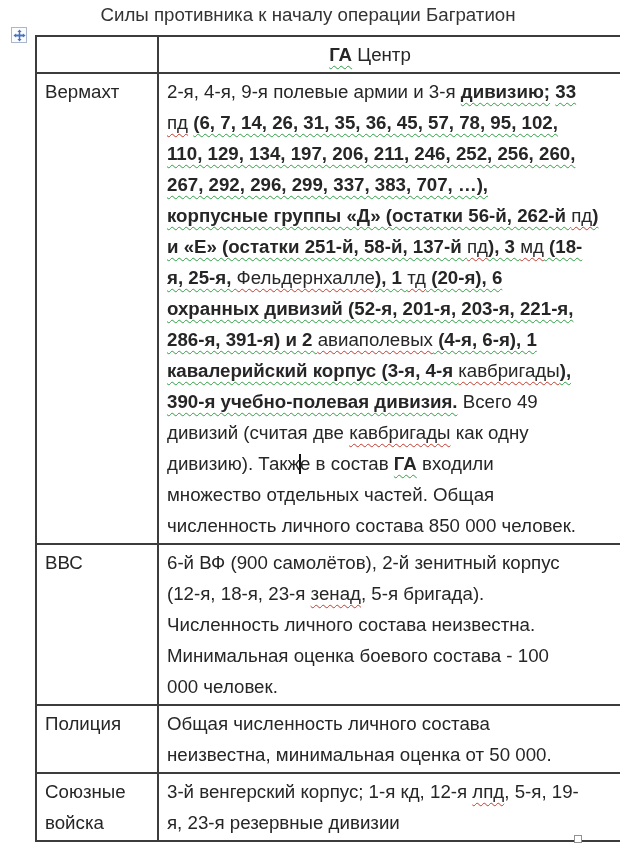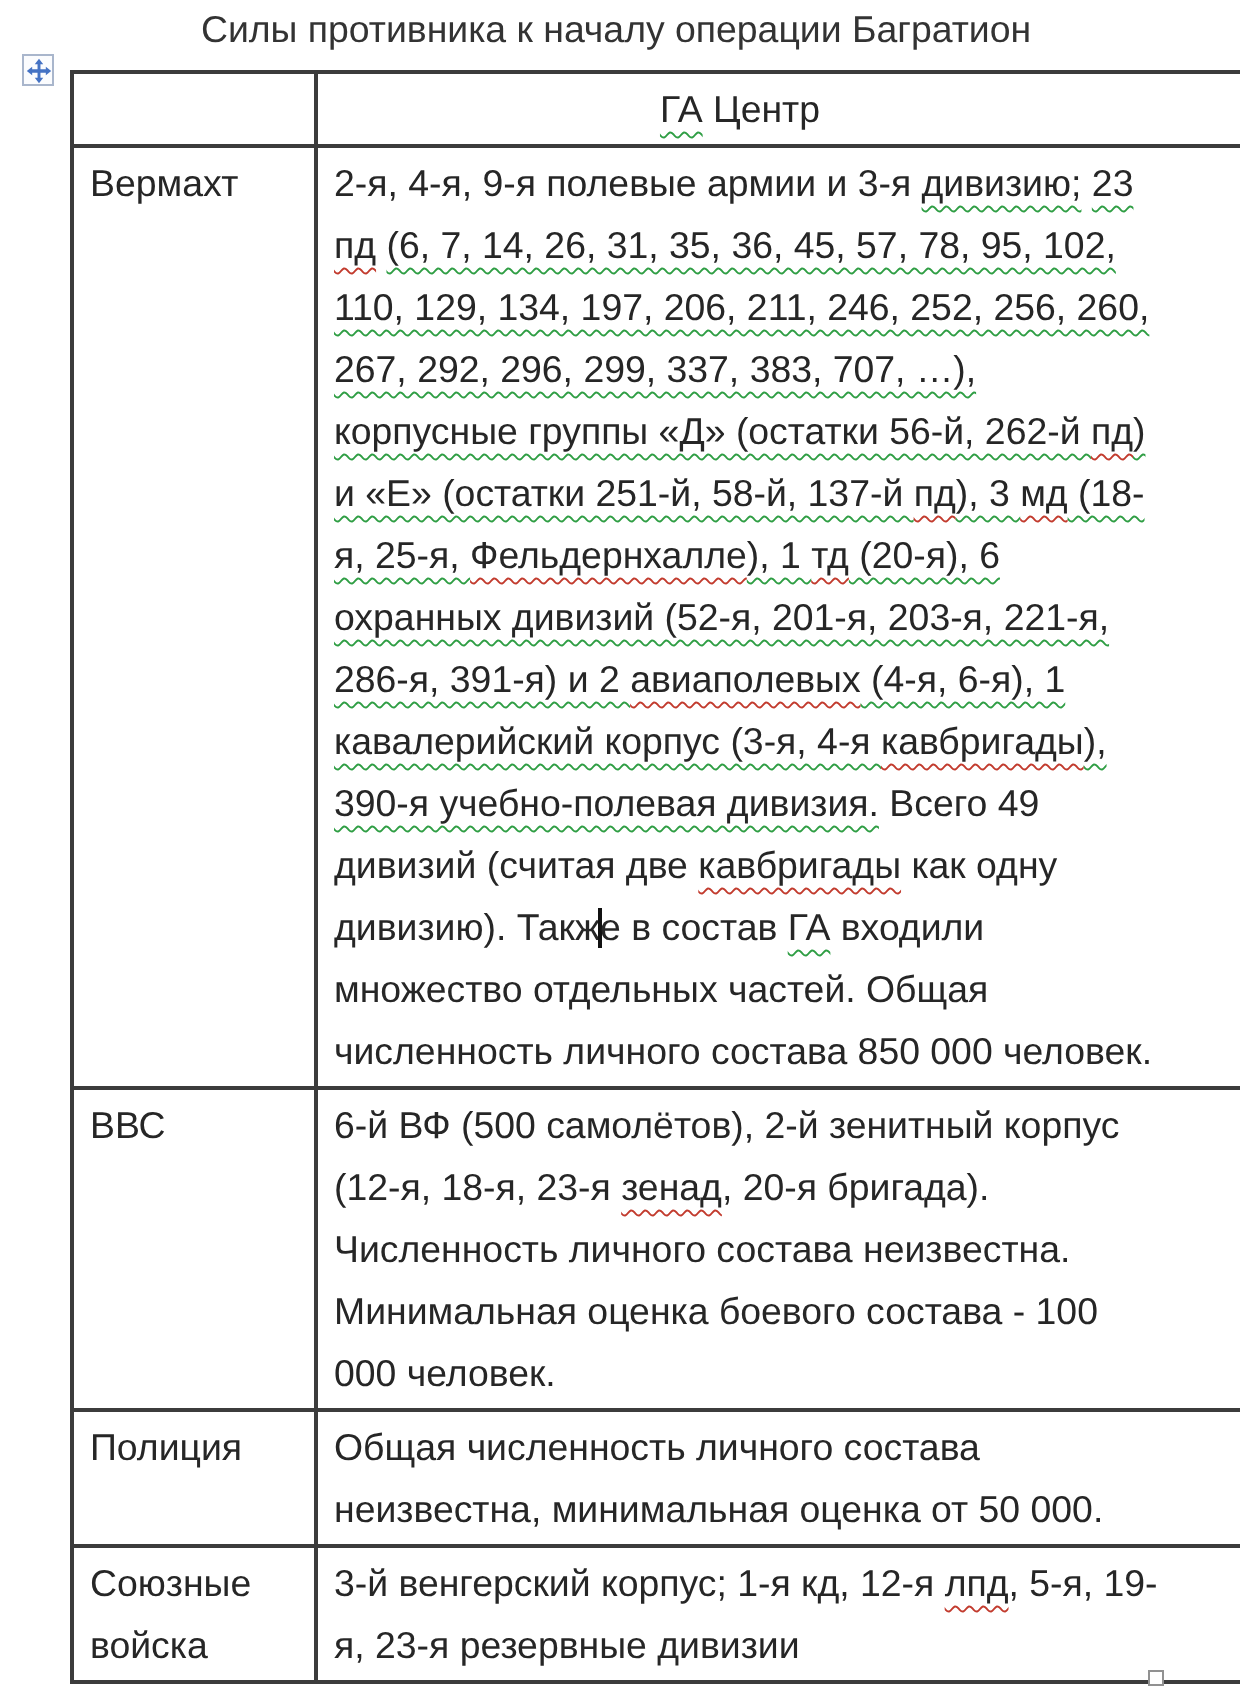--- a/index.html
+++ b/index.html
@@ -18,21 +18,21 @@
                border-collapse:collapse;table-layout:fixed;}
   td{border:2px solid var(--border);vertical-align:top;padding:2px 8px;
      font-size:18.7px;line-height:31px;}
   td.label-cell{width:104px;border-radius:29px;}
   td.content-cell{width:406px;}
   td.header-label{height:31px;}
   td.header-group{text-align:center;padding-right:90px;}
   .line{white-space:nowrap;overflow:hidden;}
   .sq-g{text-decoration-line:underline;text-decoration-style:wavy;
         text-decoration-color:var(--sq-g);text-decoration-thickness:1px;
-        text-underline-offset:4px;}
+        text-underline-offset:4px;font-weight:bold;}
   .sq-r{text-decoration-line:underline;text-decoration-style:wavy;
         text-decoration-color:var(--sq-r);text-decoration-thickness:1px;
         text-underline-offset:4px;}
   .caret{display:inline-block;width:1.6px;height:20px;background:#111;
          vertical-align:-4px;margin:0 -0.8px;}
   .resize-handle{position:absolute;left:574px;top:835px;width:8px;height:8px;
                  border:1.5px solid #919191;background:#fff;box-sizing:border-box;}
 </style>
 </head>
 <body>
@@ -51,42 +51,42 @@
   <thead>
     <tr>
       <td class="label-cell header-label"></td>
       <td class="content-cell header-group"><span class="sq-g">ГА</span><span> Центр</span></td>
     </tr>
   </thead>
   <tbody>
       <tr>
         <td class="label-cell">Вермахт</td>
         <td class="content-cell">
-          <div class="line"><span>2-я, 4-я, 9-я полевые армии и 3-я </span><span class="sq-g">дивизию;</span><span> </span><span class="sq-g">23</span></div>
+          <div class="line"><span>2-я, 4-я, 9-я полевые армии и 3-я </span><span class="sq-g">дивизию;</span><span> </span><span class="sq-g">33</span></div>
           <div class="line"><span class="sq-r">пд</span><span> </span><span class="sq-g">(6, 7, 14, 26, 31, 35, 36, 45, 57, 78, 95, 102,</span></div>
           <div class="line"><span class="sq-g">110, 129, 134, 197, 206, 211, 246, 252, 256, 260,</span></div>
           <div class="line"><span class="sq-g">267, 292, 296, 299, 337, 383, 707, …),</span></div>
           <div class="line"><span class="sq-g">корпусные группы «Д» (остатки 56-й, 262-й </span><span class="sq-r">пд</span><span class="sq-g">)</span></div>
           <div class="line"><span class="sq-g">и «Е» (остатки 251-й, 58-й, 137-й </span><span class="sq-r">пд</span><span class="sq-g">), 3 </span><span class="sq-r">мд</span><span class="sq-g"> (18-</span></div>
           <div class="line"><span class="sq-g">я, 25-я, </span><span class="sq-r">Фельдернхалле</span><span class="sq-g">), 1 </span><span class="sq-r">тд</span><span class="sq-g"> (20-я), 6</span></div>
           <div class="line"><span class="sq-g">охранных дивизий (52-я, 201-я, 203-я, 221-я,</span></div>
           <div class="line"><span class="sq-g">286-я, 391-я) и 2 </span><span class="sq-r">авиаполевых</span><span class="sq-g"> (4-я, 6-я), 1</span></div>
           <div class="line"><span class="sq-g">кавалерийский корпус (3-я, 4-я </span><span class="sq-r">кавбригады</span><span class="sq-g">),</span></div>
           <div class="line"><span class="sq-g">390-я учебно-полевая дивизия.</span><span> Всего 49</span></div>
           <div class="line"><span>дивизий (считая две </span><span class="sq-r">кавбригады</span><span> как одну</span></div>
           <div class="line"><span>дивизию). Такж</span><span class="caret"></span><span>е в состав </span><span class="sq-g">ГА</span><span> входили</span></div>
           <div class="line"><span>множество отдельных частей. Общая</span></div>
           <div class="line"><span>численность личного состава 850 000 человек.</span></div>
         </td>
       </tr>
       <tr>
         <td class="label-cell">ВВС</td>
         <td class="content-cell">
-          <div class="line"><span>6-й ВФ (500 самолётов), 2-й зенитный корпус</span></div>
-          <div class="line"><span>(12-я, 18-я, 23-я </span><span class="sq-r">зенад</span><span>, 20-я бригада).</span></div>
+          <div class="line"><span>6-й ВФ (900 самолётов), 2-й зенитный корпус</span></div>
+          <div class="line"><span>(12-я, 18-я, 23-я </span><span class="sq-r">зенад</span><span>, 5-я бригада).</span></div>
           <div class="line"><span>Численность личного состава неизвестна.</span></div>
           <div class="line"><span>Минимальная оценка боевого состава - 100</span></div>
           <div class="line"><span>000 человек.</span></div>
         </td>
       </tr>
       <tr>
         <td class="label-cell">Полиция</td>
         <td class="content-cell">
           <div class="line"><span>Общая численность личного состава</span></div>
           <div class="line"><span>неизвестна, минимальная оценка от 50 000.</span></div>

